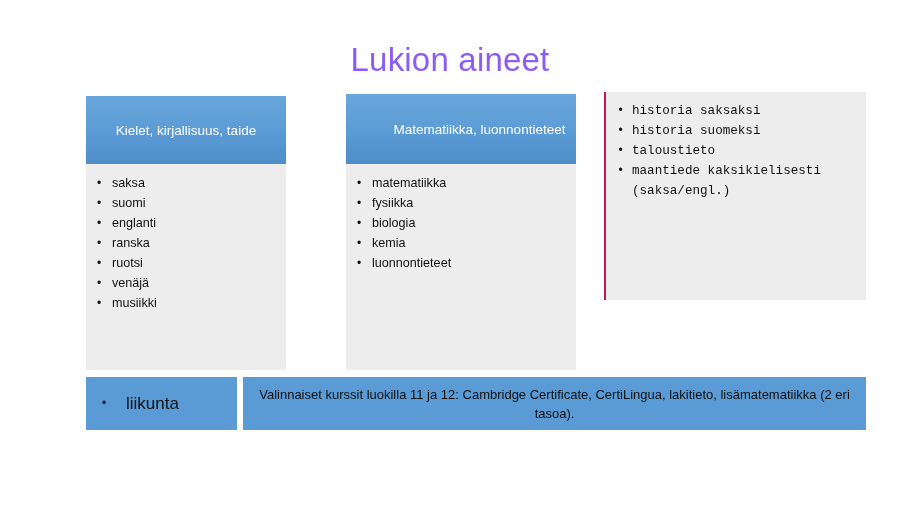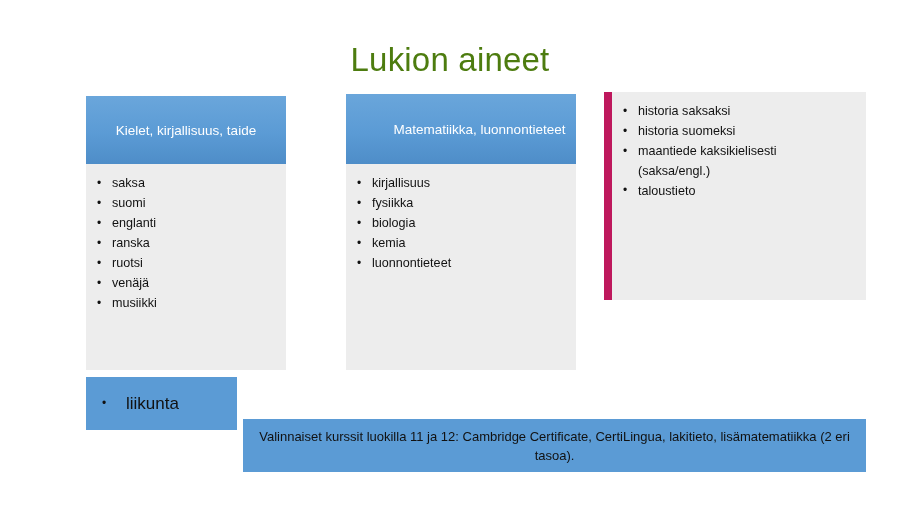--- a/index.html
+++ b/index.html
@@ -22,21 +22,21 @@
     background: #ffffff;
   }
   .slide-title {
     position: absolute;
     left: 0;
     top: 40px;
     width: 900px;
     text-align: center;
     font-size: 33px;
     line-height: 40px;
-    color: #4d7c0f;
+    color: #8b5cf6;
     font-weight: normal;
     letter-spacing: 0.2px;
   }
 
   
   .column {
     position: absolute;
   }
   .col-header {
     box-sizing: border-box;
@@ -52,22 +52,23 @@
     padding: 4px 8px;
   }
   .col-body {
     box-sizing: border-box;
     width: 100%;
     background: #ededed;
     padding: 10px 14px 8px 8px;
     position: relative;
   }
   .col-body.with-rail {
-    border-left: 8px solid #be185d;
+    border-left: 2px solid #be185d;
     padding-left: 8px;
+    font-family: Liberation Mono, monospace;
   }
   .col-body ul {
     list-style: none;
     margin: 0;
     padding: 0;
   }
   .col-body li {
     position: relative;
     padding-left: 18px;
     font-size: 12.6px;
@@ -145,43 +146,43 @@
       </ul>
     </div>
   </div>
 
   <div class="column" style="left:346px; top:94px; width:230px;">
     <div class="col-header" style="height:70px;padding-left:45px;">
       <span>Matematiikka, luonnontieteet</span>
     </div>
     <div class="col-body" style="height:206px;">
       <ul>
-        <li>kirjallisuus</li>
+        <li>matematiikka</li>
         <li>fysiikka</li>
         <li>biologia</li>
         <li>kemia</li>
         <li>luonnontieteet</li>
       </ul>
     </div>
   </div>
 
   <div class="column" style="left:604px; top:92px; width:262px;">
     <div class="col-body with-rail" style="height:208px;">
       <ul>
         <li>historia saksaksi</li>
         <li>historia suomeksi</li>
+        <li>taloustieto</li>
         <li>maantiede kaksikielisesti (saksa/engl.)</li>
-        <li>taloustieto</li>
       </ul>
     </div>
   </div>
 
   <div class="bottom-left" style="left:86px; top:377px; width:151px; height:53px;">
     <div class="bullet-row">
       <span>liikunta</span>
     </div>
   </div>
 
-  <div class="bottom-right" style="left:243px; top:377px; width:623px; height:53px;margin-top:42px;">
+  <div class="bottom-right" style="left:243px; top:377px; width:623px; height:53px;">
     <span>Valinnaiset kurssit luokilla 11 ja 12: Cambridge Certificate, CertiLingua, lakitieto, lisämatematiikka (2 eri tasoa).</span>
   </div>
 
 </div>
 
 </body></html>

